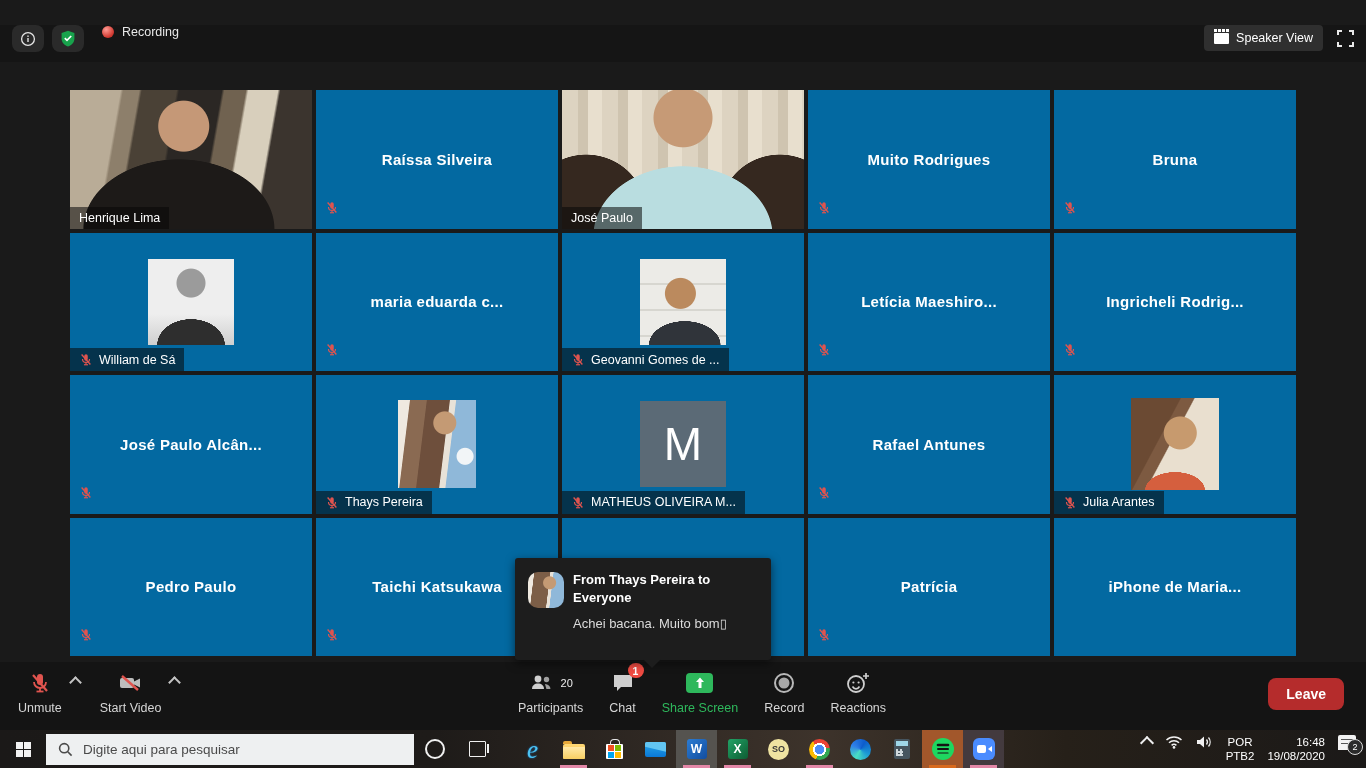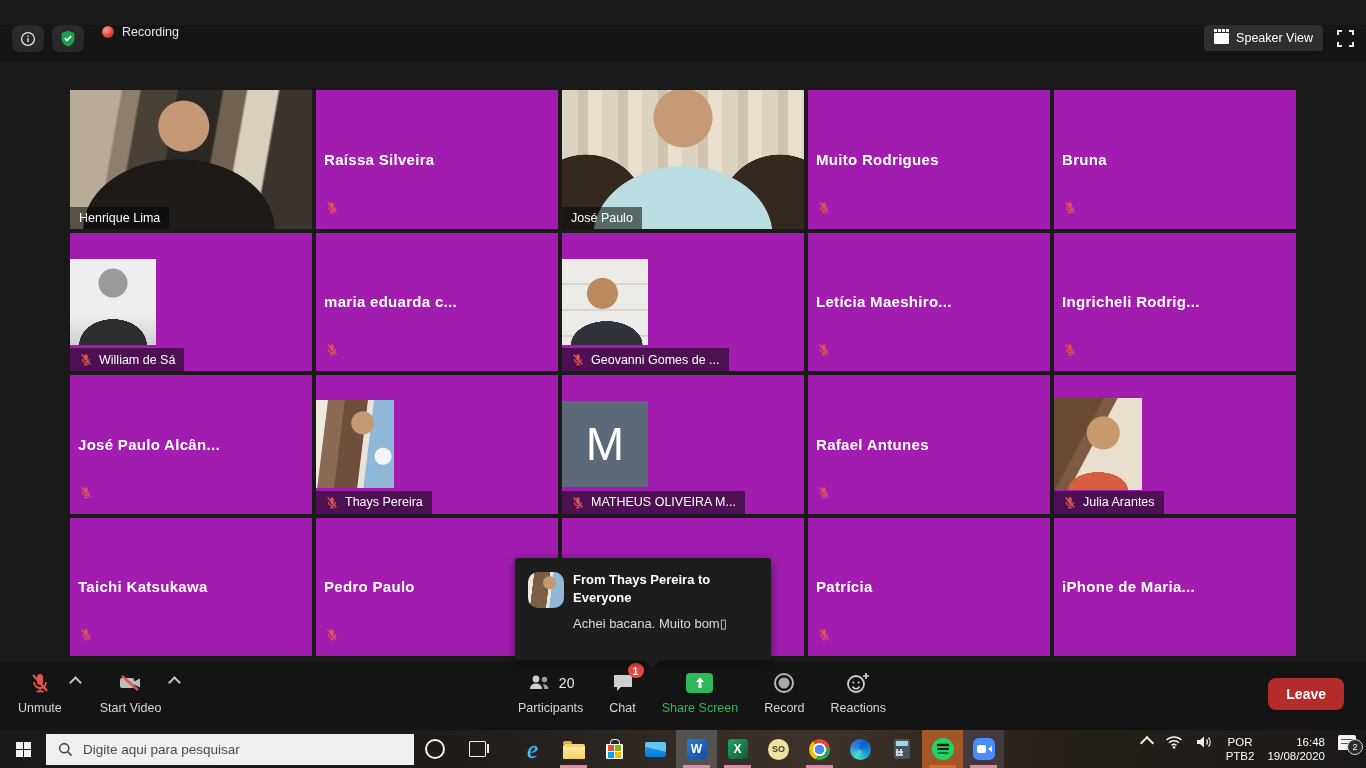--- a/index.html
+++ b/index.html
@@ -25,21 +25,21 @@
   .rec-dot{width:12px;height:12px;border-radius:50%;background:radial-gradient(circle at 35% 30%,#ff9b94,#d23c33 65%,#a32019);}
   .rec-text{color:#e8e8e8;font-size:12.5px;}
   .topbar-right{margin-left:auto;display:flex;align-items:center;gap:14px;}
   .speaker-view{height:26px;background:#2f2f2f;border-radius:4px;display:flex;align-items:center;gap:7px;padding:0 10px;color:#fff;font-size:12.5px;}
   .sv-ico{position:relative;width:15px;height:11px;background:#fff;border-radius:1px;}
   .sv-ico::before{content:"";position:absolute;top:-4px;left:0;width:3px;height:3px;background:#fff;box-shadow:4px 0 #fff,8px 0 #fff,12px 0 #fff;}
 
   
   .stage{position:absolute;top:62px;left:0;width:100%;height:600px;background:#1a1a1a;}
   .grid{position:absolute;left:70px;top:28px;width:1226px;height:566px;display:grid;grid-template-columns:repeat(5,1fr);grid-template-rows:repeat(4,1fr);gap:4px;}
-  .tile{position:relative;background:#a21caf;display:flex;align-items:center;justify-content:flex-start;overflow:hidden;}
+  .tile{position:relative;background:#0369a1;display:flex;align-items:center;justify-content:center;overflow:hidden;}
   .tile.active{outline:3px solid #c6db52;outline-offset:-3px;box-shadow:inset 0 0 0 4px rgba(234,240,120,.55);}
   .center-name{color:#fff;font-weight:bold;font-size:15px;letter-spacing:.3px;text-align:center;padding:0 8px;}
   .name-label{position:absolute;left:0;bottom:0;background:rgba(8,8,8,.55);color:#fff;font-size:12.5px;padding:4px 9px;display:flex;align-items:center;gap:6px;max-width:92%;white-space:nowrap;}
   .mute-float{position:absolute;left:9px;bottom:10px;}
 
   
   .av{width:86px;height:86px;flex:0 0 auto;}
   .av-letter-m{background:#5b6a76;color:#fff;display:flex;align-items:center;justify-content:center;font-size:46px;}
   .av-photo-bw{background:
     radial-gradient(circle at 50% 28%,#9b9b9b 0 14px,transparent 15px),
@@ -79,21 +79,21 @@
   .cp-title{color:#fff;font-weight:bold;font-size:13px;line-height:1.4;width:170px;}
   .cp-msg{color:#dcdcdc;font-size:13px;margin-top:9px;}
 
   
   .footer{position:absolute;top:662px;left:0;width:100%;height:68px;background:#141414;}
   .f-btn{position:relative;display:flex;flex-direction:column;align-items:center;gap:5px;color:#d6d6d6;font-size:12.5px;cursor:default;}
   .f-ico{height:26px;display:flex;align-items:center;justify-content:center;}
   .left-group{position:absolute;left:18px;top:8px;display:flex;gap:38px;}
   .caret{position:absolute;right:-18px;top:8px;width:7px;height:7px;border-top:2px solid #c4c4c4;border-right:2px solid #c4c4c4;transform:rotate(-45deg);}
   .center-group{position:absolute;left:518px;top:8px;display:flex;gap:26px;}
-  .cnt{margin-left:6px;font-size:14px;color:#ececec;}
+  .cnt{margin-left:6px;font-size:11px;color:#ececec;}
   .chat-badge{position:absolute;top:-7px;right:-9px;min-width:10px;height:15px;padding:0 3px;background:#ef4b42;border-radius:8px;color:#fff;font-size:10.5px;font-weight:bold;display:flex;align-items:center;justify-content:center;}
   .share .f-label{color:#2eb85c;}
   .share-ico{width:27px;height:20px;background:#2eb85c;border-radius:4px;display:flex;align-items:center;justify-content:center;}
   .leave-btn{position:absolute;right:22px;top:16px;background:#b52c2c;color:#fff;font-size:14px;font-weight:bold;border:none;border-radius:8px;padding:8px 18px;}
 
   
   .taskbar{position:absolute;bottom:0;left:0;width:100%;height:38px;background:linear-gradient(90deg,#1b1918 0%,#1e1b19 32%,#3d332b 60%,#262019 78%,#1b1918 100%);display:flex;align-items:center;}
   .start{width:46px;height:38px;display:flex;align-items:center;justify-content:center;}
   .win-logo{display:grid;grid-template-columns:7px 7px;grid-template-rows:7px 7px;gap:1px;}
   .win-logo span{background:#f2f2f2;}
@@ -335,31 +335,31 @@
               <rect x="9" y="3" width="6" height="11" rx="3" fill="#e0544f"></rect>
               <path d="M6 11a6 6 0 0 0 12 0" fill="none" stroke="#e0544f" stroke-width="2"></path>
               <line x1="12" y1="17" x2="12" y2="21" stroke="#e0544f" stroke-width="2"></line>
               <line x1="8.5" y1="21" x2="15.5" y2="21" stroke="#e0544f" stroke-width="2"></line>
               <line x1="4.5" y1="3.5" x2="19.5" y2="20.5" stroke="#e0544f" stroke-width="2.4"></line>
             </svg>
             <span>Julia Arantes</span>
           </div>
         </div>
         <div class="tile">
+          <div class="center-name">Pedro Paulo</div>
+          <span class="mute-float"><svg width="14" height="15" viewBox="0 0 24 24">
+              <rect x="9" y="3" width="6" height="11" rx="3" fill="#e0544f"></rect>
+              <path d="M6 11a6 6 0 0 0 12 0" fill="none" stroke="#e0544f" stroke-width="2"></path>
+              <line x1="12" y1="17" x2="12" y2="21" stroke="#e0544f" stroke-width="2"></line>
+              <line x1="8.5" y1="21" x2="15.5" y2="21" stroke="#e0544f" stroke-width="2"></line>
+              <line x1="4.5" y1="3.5" x2="19.5" y2="20.5" stroke="#e0544f" stroke-width="2.4"></line>
+            </svg></span>
+        </div>
+        <div class="tile">
           <div class="center-name">Taichi Katsukawa</div>
-          <span class="mute-float"><svg width="14" height="15" viewBox="0 0 24 24">
-              <rect x="9" y="3" width="6" height="11" rx="3" fill="#e0544f"></rect>
-              <path d="M6 11a6 6 0 0 0 12 0" fill="none" stroke="#e0544f" stroke-width="2"></path>
-              <line x1="12" y1="17" x2="12" y2="21" stroke="#e0544f" stroke-width="2"></line>
-              <line x1="8.5" y1="21" x2="15.5" y2="21" stroke="#e0544f" stroke-width="2"></line>
-              <line x1="4.5" y1="3.5" x2="19.5" y2="20.5" stroke="#e0544f" stroke-width="2.4"></line>
-            </svg></span>
-        </div>
-        <div class="tile">
-          <div class="center-name">Pedro Paulo</div>
           <span class="mute-float"><svg width="14" height="15" viewBox="0 0 24 24">
               <rect x="9" y="3" width="6" height="11" rx="3" fill="#e0544f"></rect>
               <path d="M6 11a6 6 0 0 0 12 0" fill="none" stroke="#e0544f" stroke-width="2"></path>
               <line x1="12" y1="17" x2="12" y2="21" stroke="#e0544f" stroke-width="2"></line>
               <line x1="8.5" y1="21" x2="15.5" y2="21" stroke="#e0544f" stroke-width="2"></line>
               <line x1="4.5" y1="3.5" x2="19.5" y2="20.5" stroke="#e0544f" stroke-width="2.4"></line>
             </svg></span>
         </div>
         <div class="tile"></div>
         <div class="tile">

